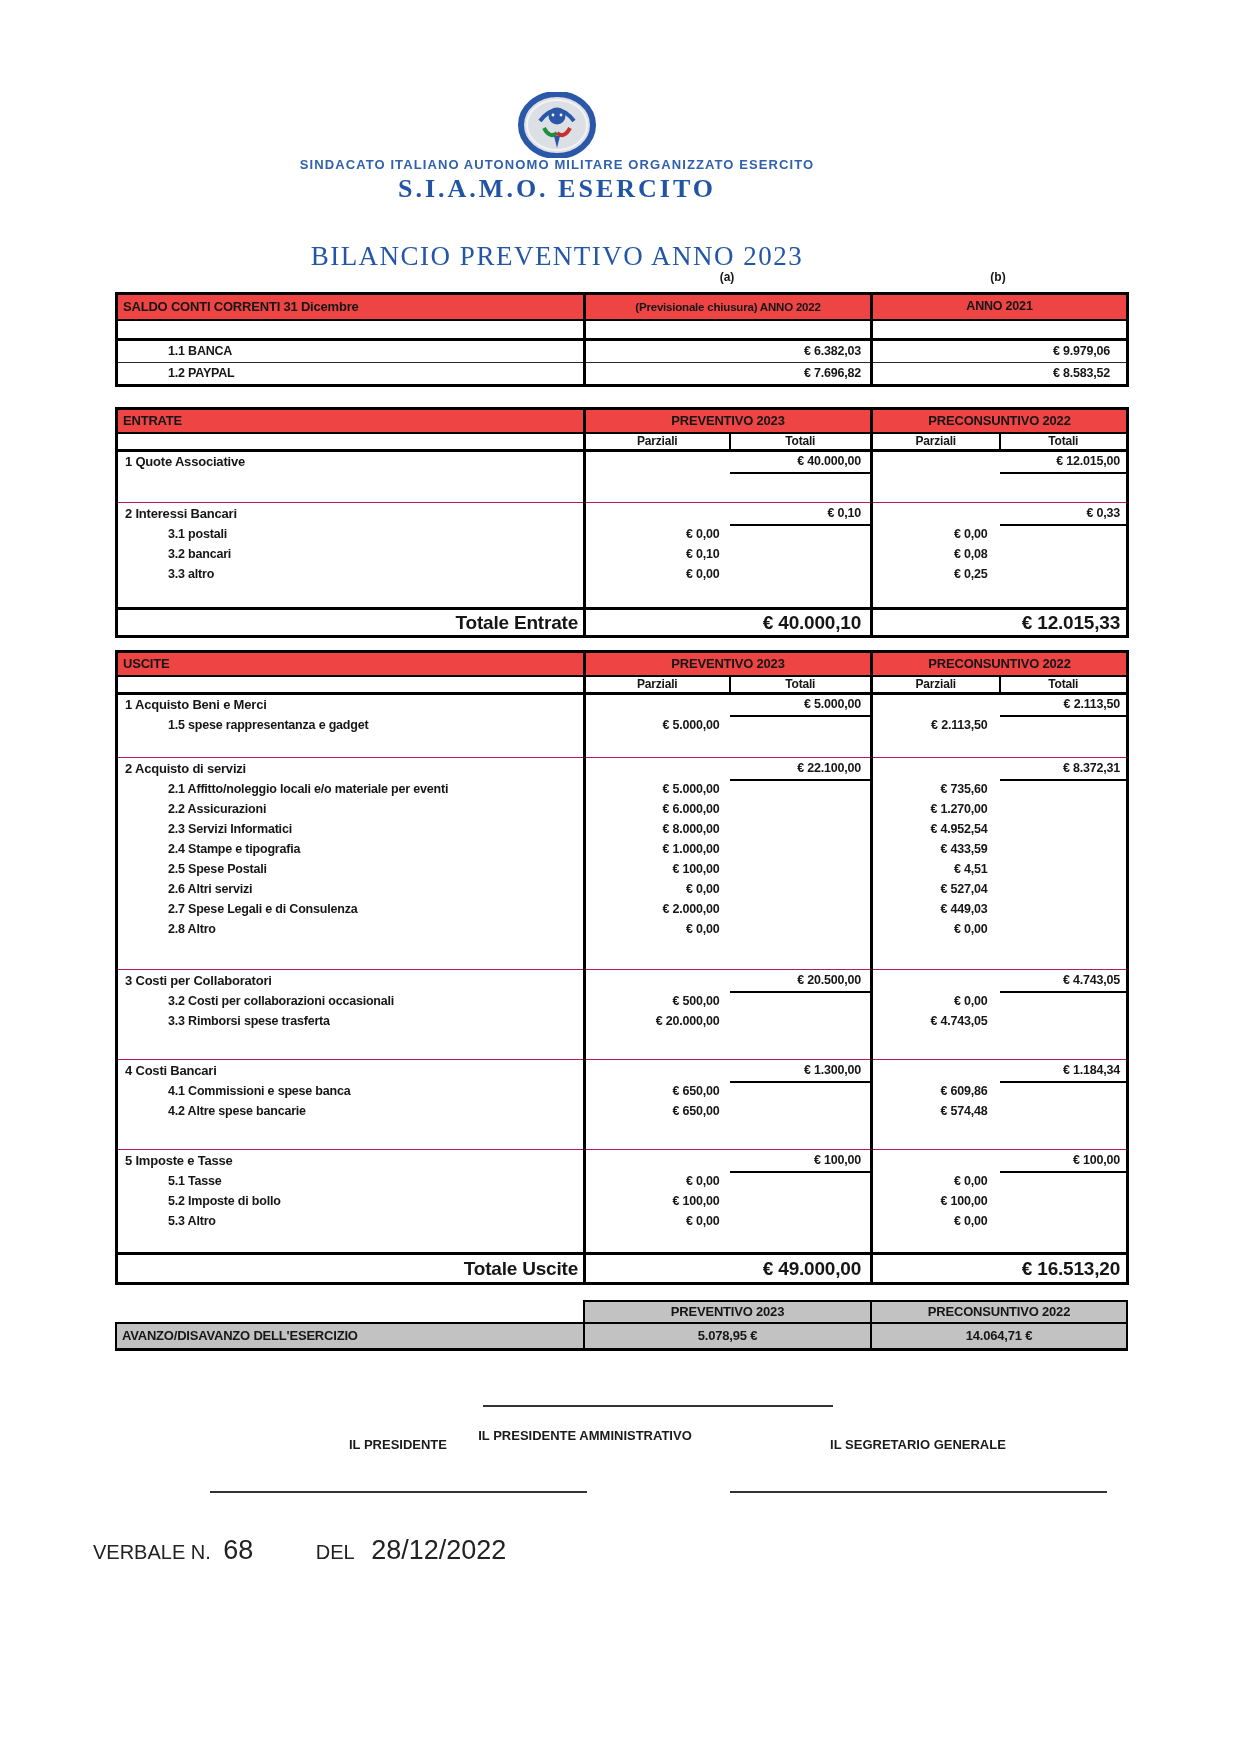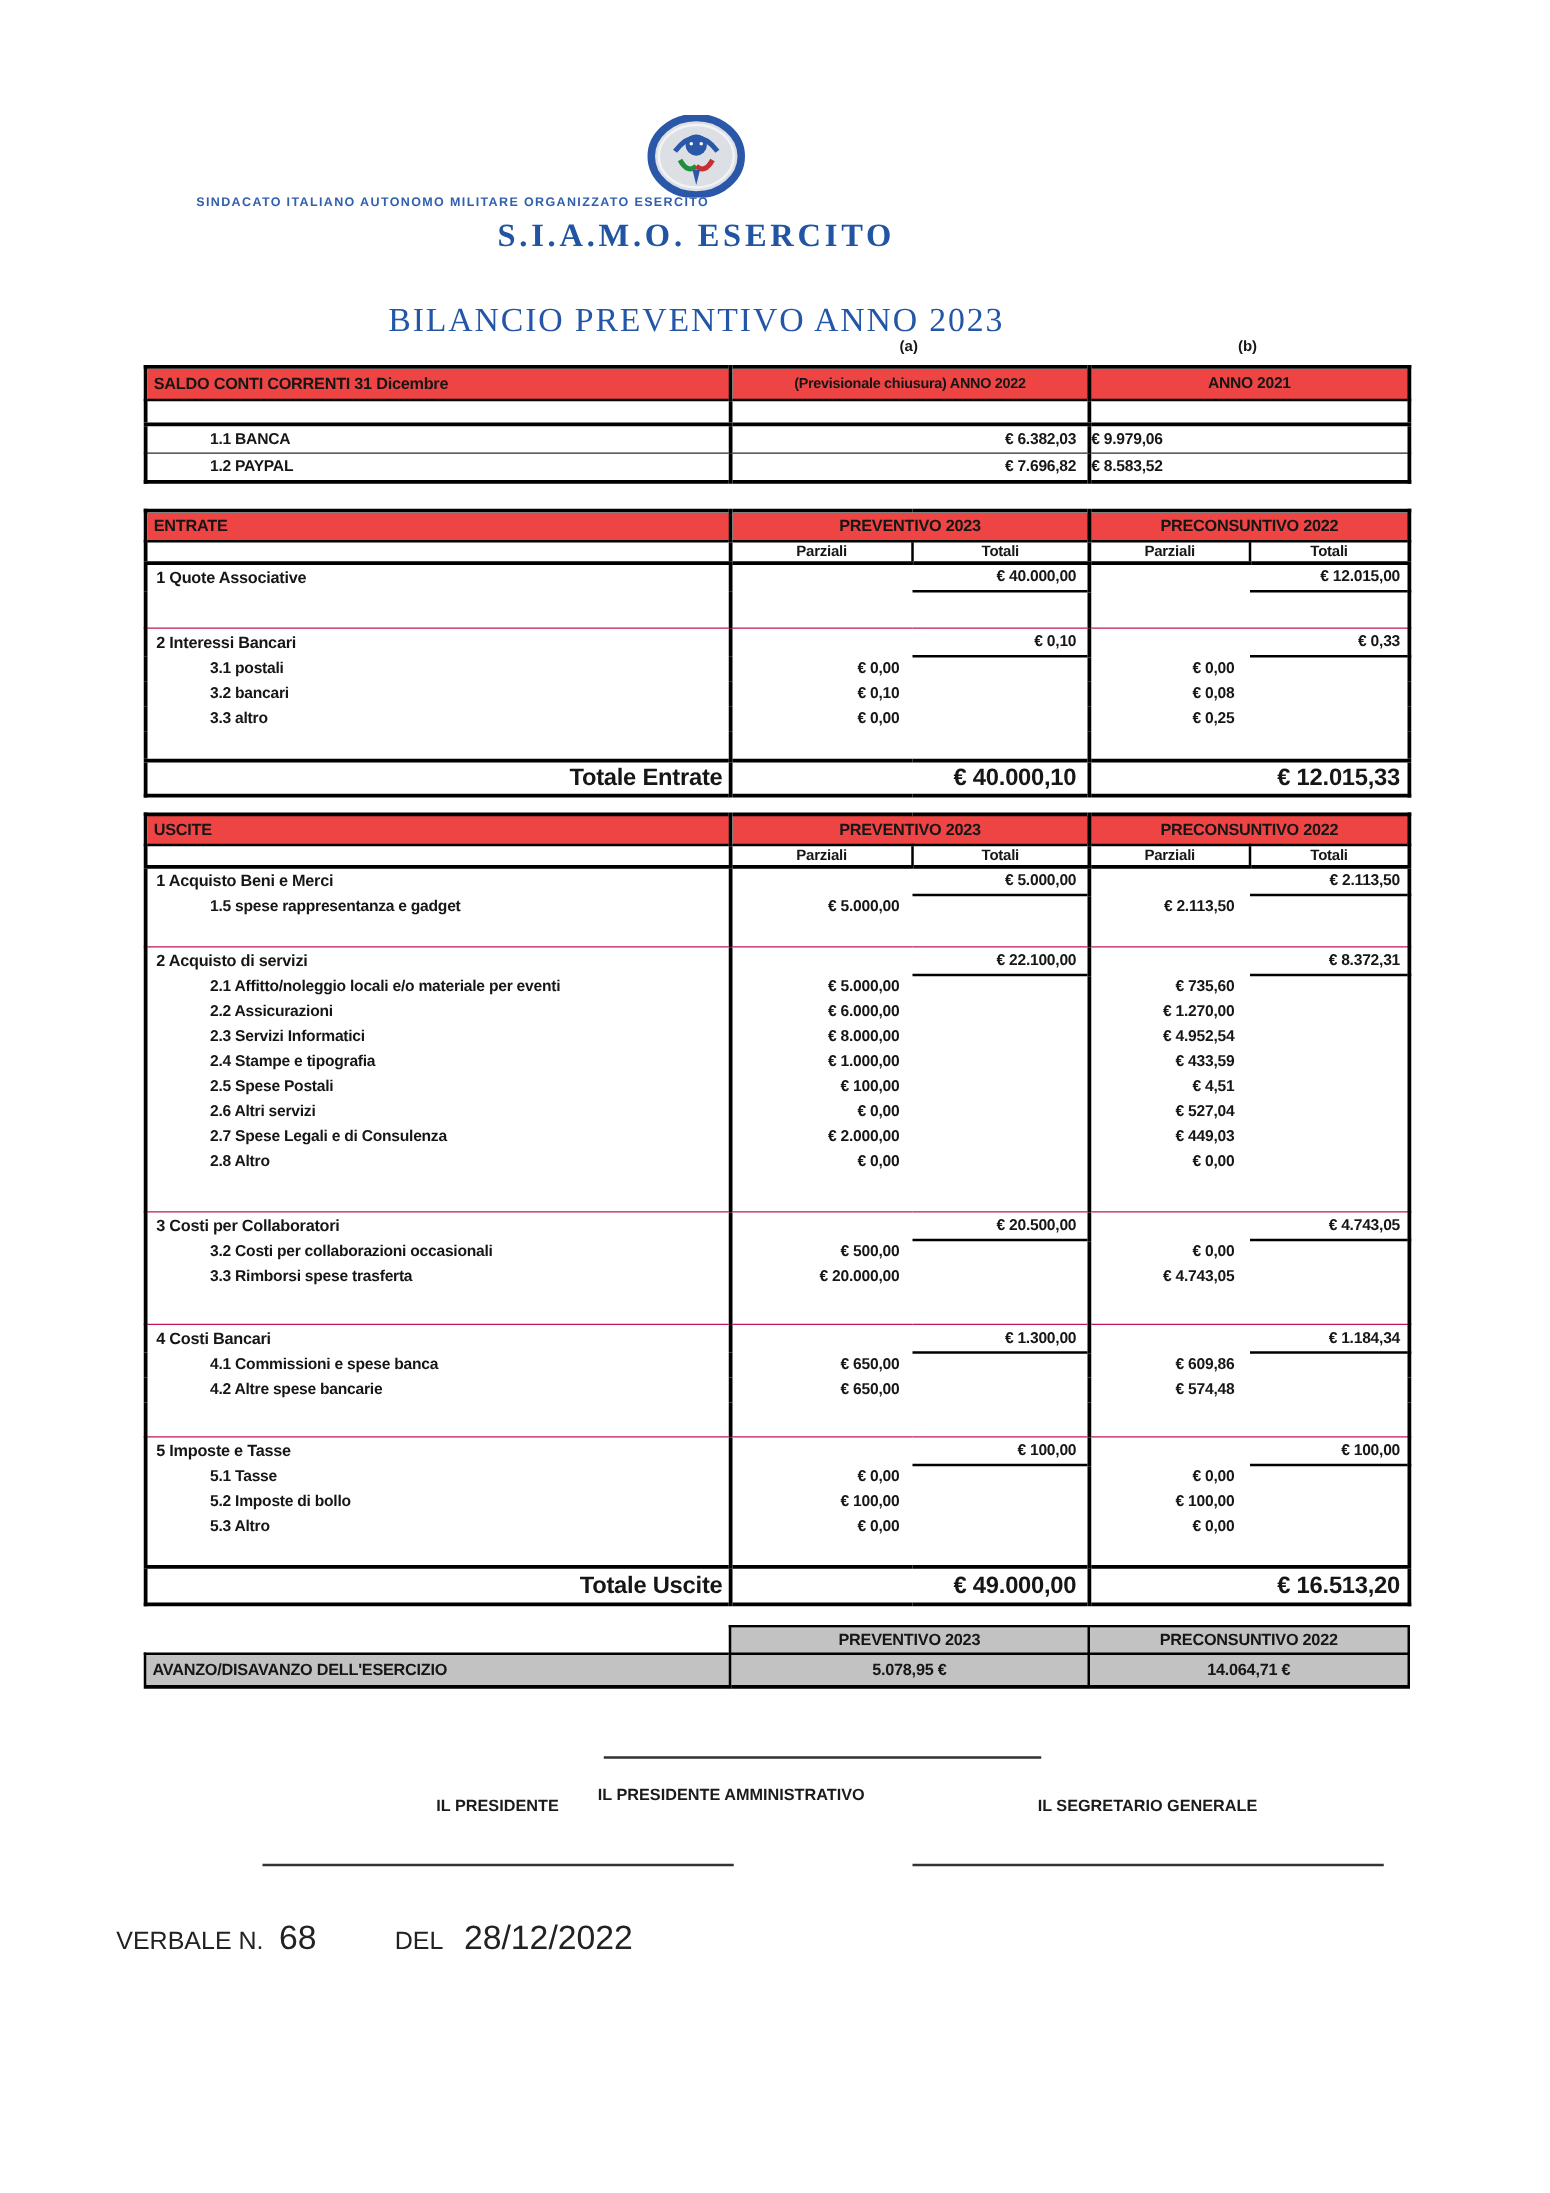--- a/index.html
+++ b/index.html
@@ -1,22 +1,22 @@
 <!DOCTYPE html>
 <html><head>
 <meta charset="utf-8">
 <style>
   html,body{margin:0;padding:0;background:#ffffff;}
   .page{position:relative;width:1240px;height:1754px;background:#fff;overflow:hidden;
         font-family:"Liberation Sans",sans-serif;color:#161616;}
 
   
   .logo-wrap{position:absolute;top:92px;left:517px;width:80px;height:66px;}
-  .tagline{position:absolute;top:157px;left:157px;width:800px;text-align:left;
-           font-size:10px;font-weight:bold;letter-spacing:1.1px;color:#3060ae;}
+  .tagline{position:absolute;top:157px;left:157px;width:800px;text-align:center;
+           font-size:13px;font-weight:bold;letter-spacing:1.1px;color:#3060ae;}
   .org-name{position:absolute;top:174px;left:157px;width:800px;text-align:center;
             font-family:"Liberation Serif",serif;font-size:26px;font-weight:bold;
             letter-spacing:3px;color:#2155a3;}
   .doc-title{position:absolute;top:241px;left:157px;width:800px;text-align:center;
              font-family:"Liberation Serif",serif;font-size:27px;font-weight:normal;
              letter-spacing:1.5px;color:#2456a7;}
   .col-letter{position:absolute;top:270px;width:60px;text-align:center;
               font-size:12px;font-weight:bold;}
   .letter-a{left:697px;} .letter-b{left:968px;}
 
@@ -43,21 +43,21 @@
   .totrow td{border-top:3px solid #000;font-size:19px;}
   .tot-label{text-align:right;padding-right:5px;font-size:13.5px;}
 
   
   #saldo{top:292px;}
   #saldo .hdr2022{font-size:11.5px;text-align:center;}
   #saldo .hdr2021{font-size:12.5px;text-align:center;}
   #saldo .empty-row td{border-bottom:3px solid #000;}
   #saldo .r1 td{border-bottom:1px solid #2a2a2a;}
   #saldo .v2022{text-align:right;padding-right:9px;}
-  #saldo .v2021{padding-right:16px;}
+  #saldo .v2021{text-align:right;padding-right:16px;}
 
   #entrate{top:407px;}
   #uscite{top:650px;border-radius:11px;}
 
   
   #avanzo{top:1300px;}
   #avanzo td{font-size:13px;}
   .avz-hdr{border:2px solid #000;background:#c2c2c2;text-align:center;}
   .avz-empty{border:none;background:#fff;}
   .avz-cell{border:2px solid #000;border-bottom:3px solid #000;background:#c2c2c2;}

